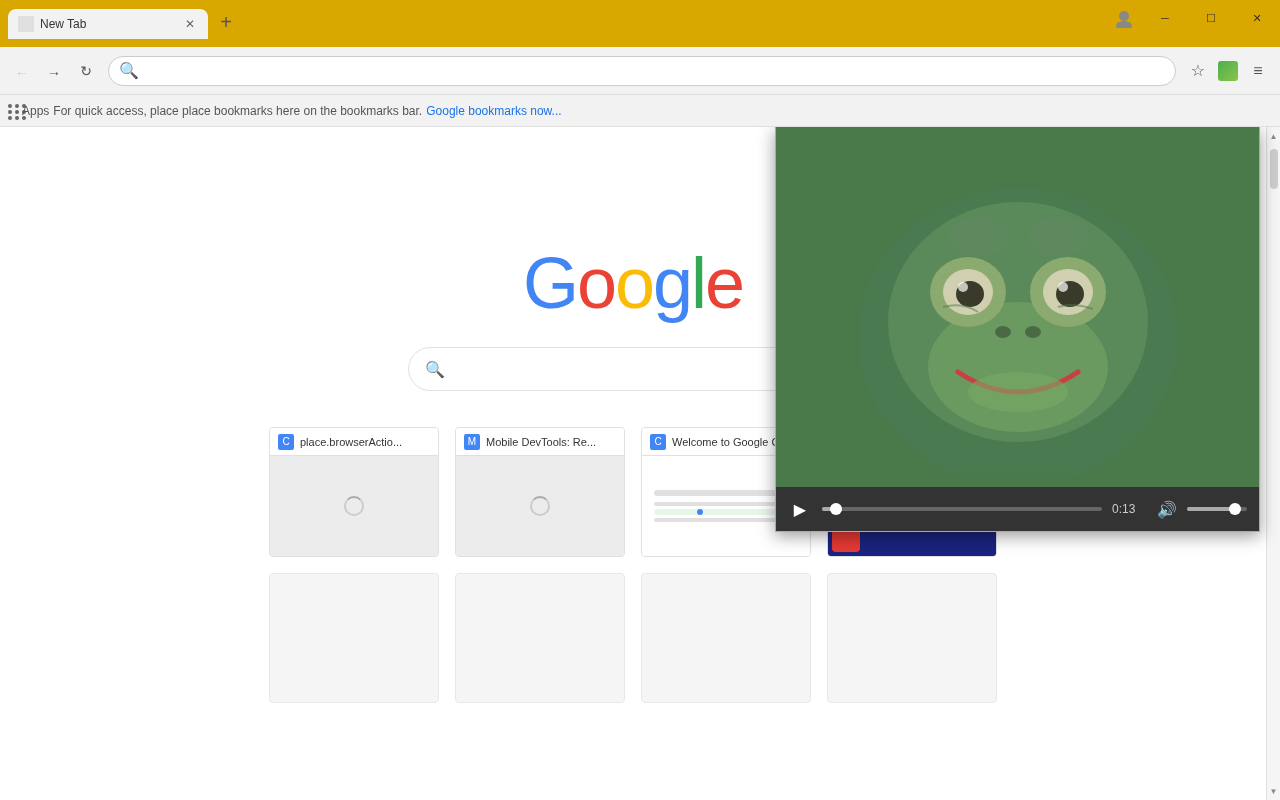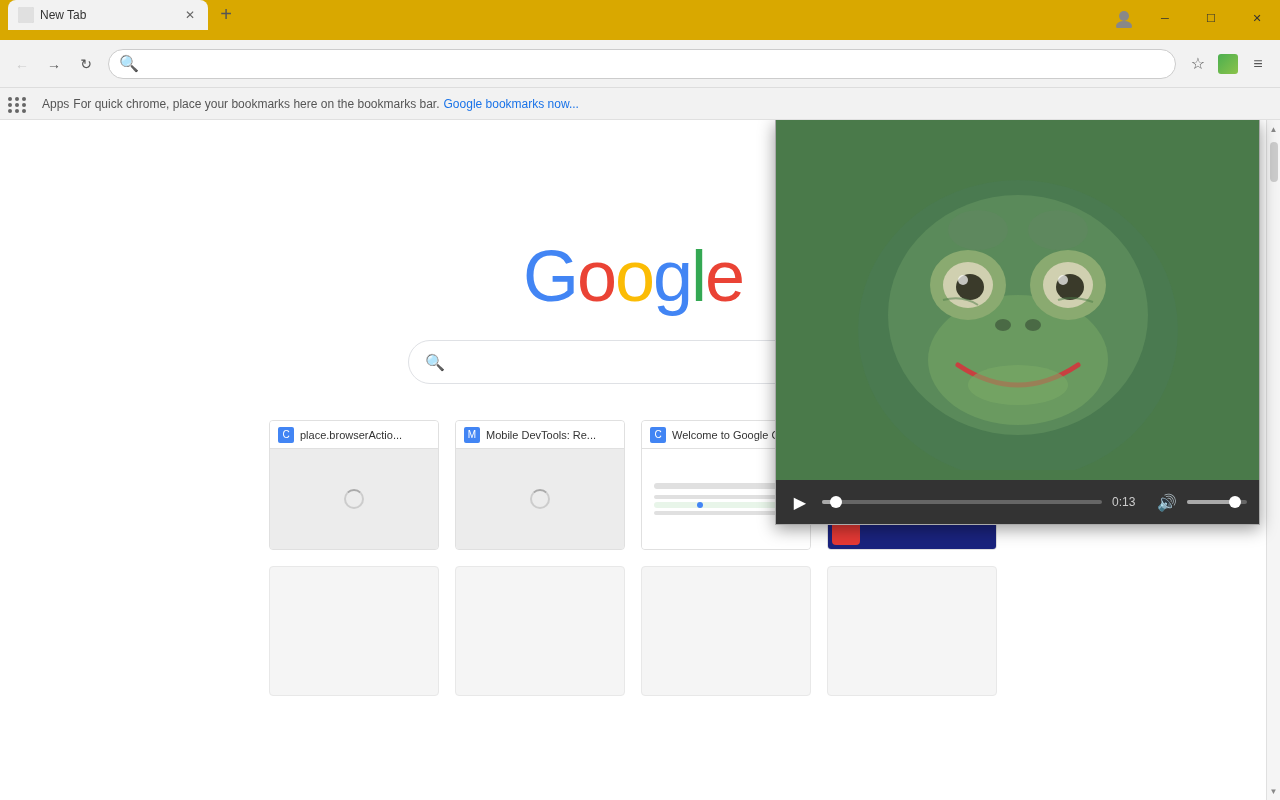--- a/index.html
+++ b/index.html
@@ -4,23 +4,23 @@
   <style>
     * { margin: 0; padding: 0; box-sizing: border-box; }
     body { font-family: Arial, sans-serif; background: #f2f2f2; width: 1280px; height: 800px; overflow: hidden; }
 
     
     .window-frame { width: 1280px; height: 800px; display: flex; flex-direction: column; }
 
     
     .title-bar {
       background: #d9a800;
-      height: 40px;
-      display: flex;
-      align-items: flex-start;
+      height: 47px;
+      display: flex;
+      align-items: center;
       padding: 0 0 0 0;
       position: relative;
     }
     .tab {
       background: #f2f2f2;
       height: 30px;
       display: flex;
       align-items: center;
       padding: 0 10px;
       border-radius: 8px 8px 0 0;
@@ -137,21 +137,21 @@
       height: 32px;
       display: flex;
       align-items: center;
       padding: 0 8px;
       border-bottom: 1px solid #e0e0e0;
       font-size: 12px;
       color: #555;
       gap: 4px;
     }
     .apps-icon {
-      display: flex; align-items: flex-start; gap: 20px; cursor: pointer; color: #555; font-size: 12px;
+      display: flex; align-items: flex-start; gap: 0; cursor: pointer; color: #555; font-size: 12px;
     }
     .apps-grid {
       display: grid; grid-template-columns: repeat(3,5px); gap: 2px;
       width: 14px; height: 14px;
     }
     .apps-dot { width: 4px; height: 4px; background: #666; border-radius: 50%; }
     .bookmarks-text { color: #555; font-size: 12px; }
     .import-link { color: #1a73e8; cursor: pointer; text-decoration: none; font-size: 12px; }
 
     
@@ -524,21 +524,21 @@
           <div class="apps-dot"></div>
         <div class="apps-dot"></div>
           <div class="apps-dot"></div>
           <div class="apps-dot"></div>
         <div class="apps-dot"></div>
           <div class="apps-dot"></div>
           <div class="apps-dot"></div>
       </div>
       <span>Apps</span>
     </div>
-    <span class="bookmarks-text">For quick chrome, place your bookmarks here on the bookmarks bar.</span>
+    <span class="bookmarks-text">For quick access, place place bookmarks here on the bookmarks bar.</span>
     <a class="import-link">Google bookmarks now...</a>
   </div>
 
   <div class="main-content">
     <div class="content-with-scroll">
 
       <div class="page-content">
 
         <div class="google-logo">
           <span class="g-blue">G</span>

